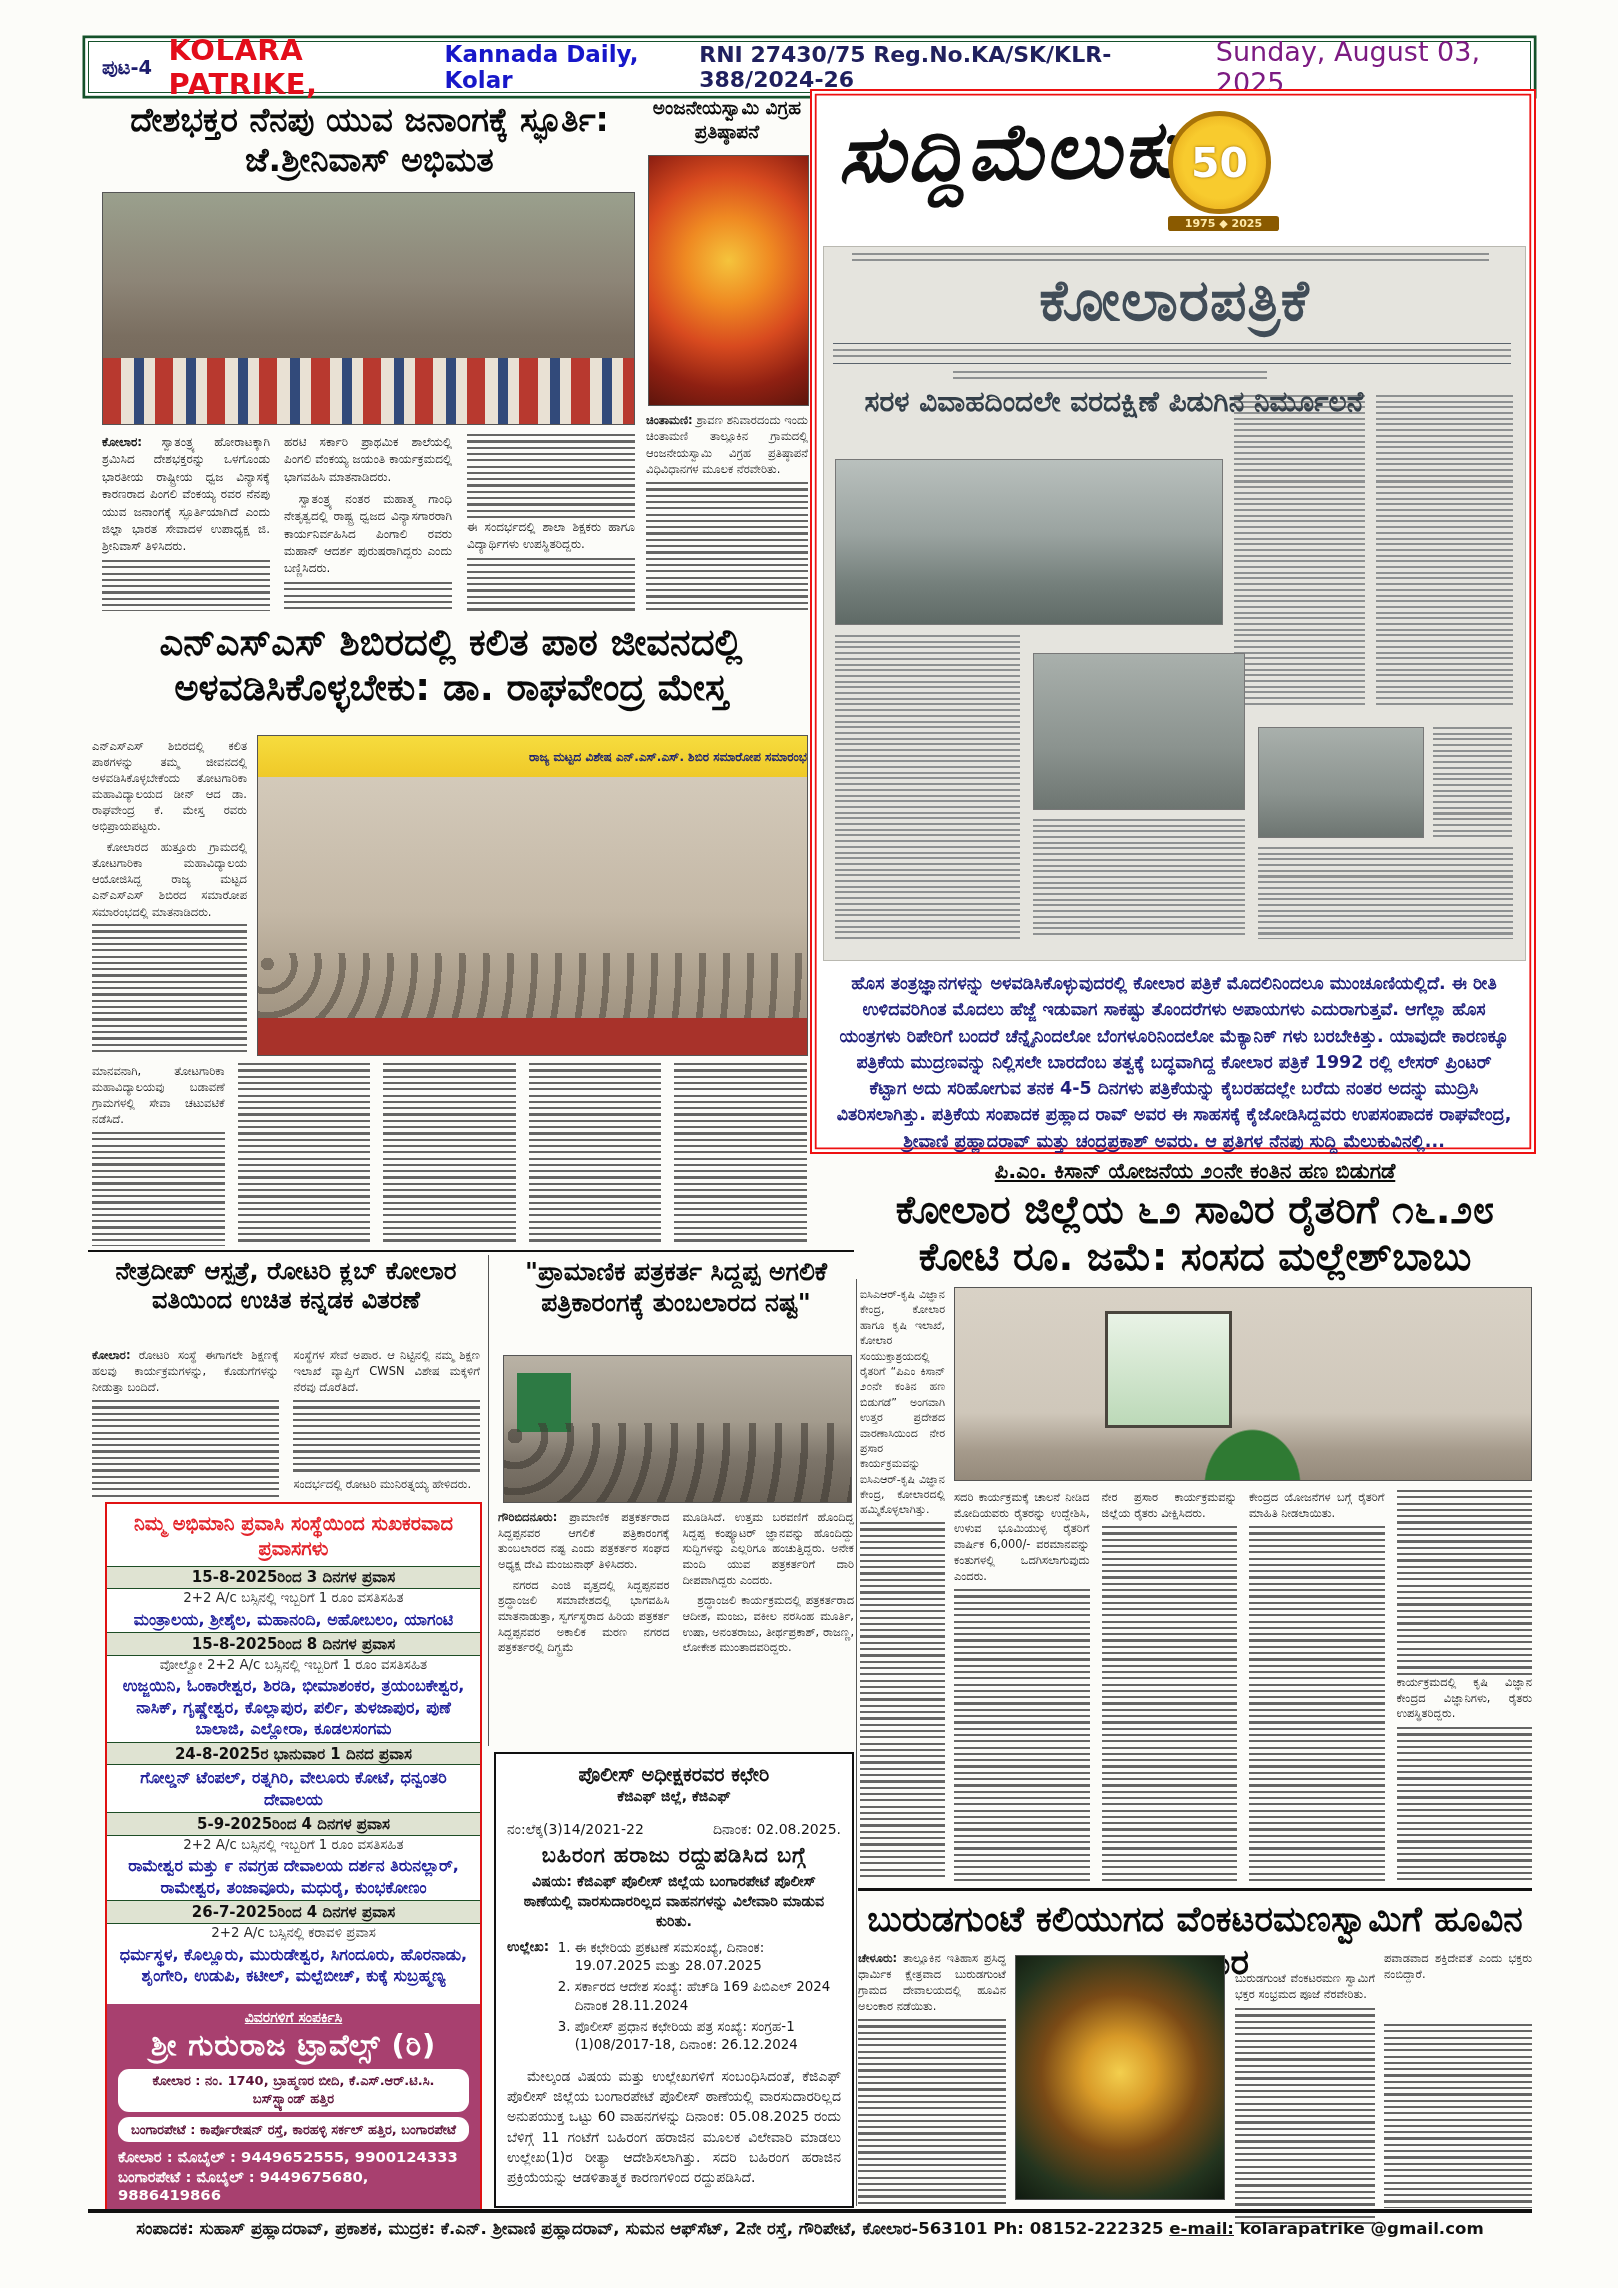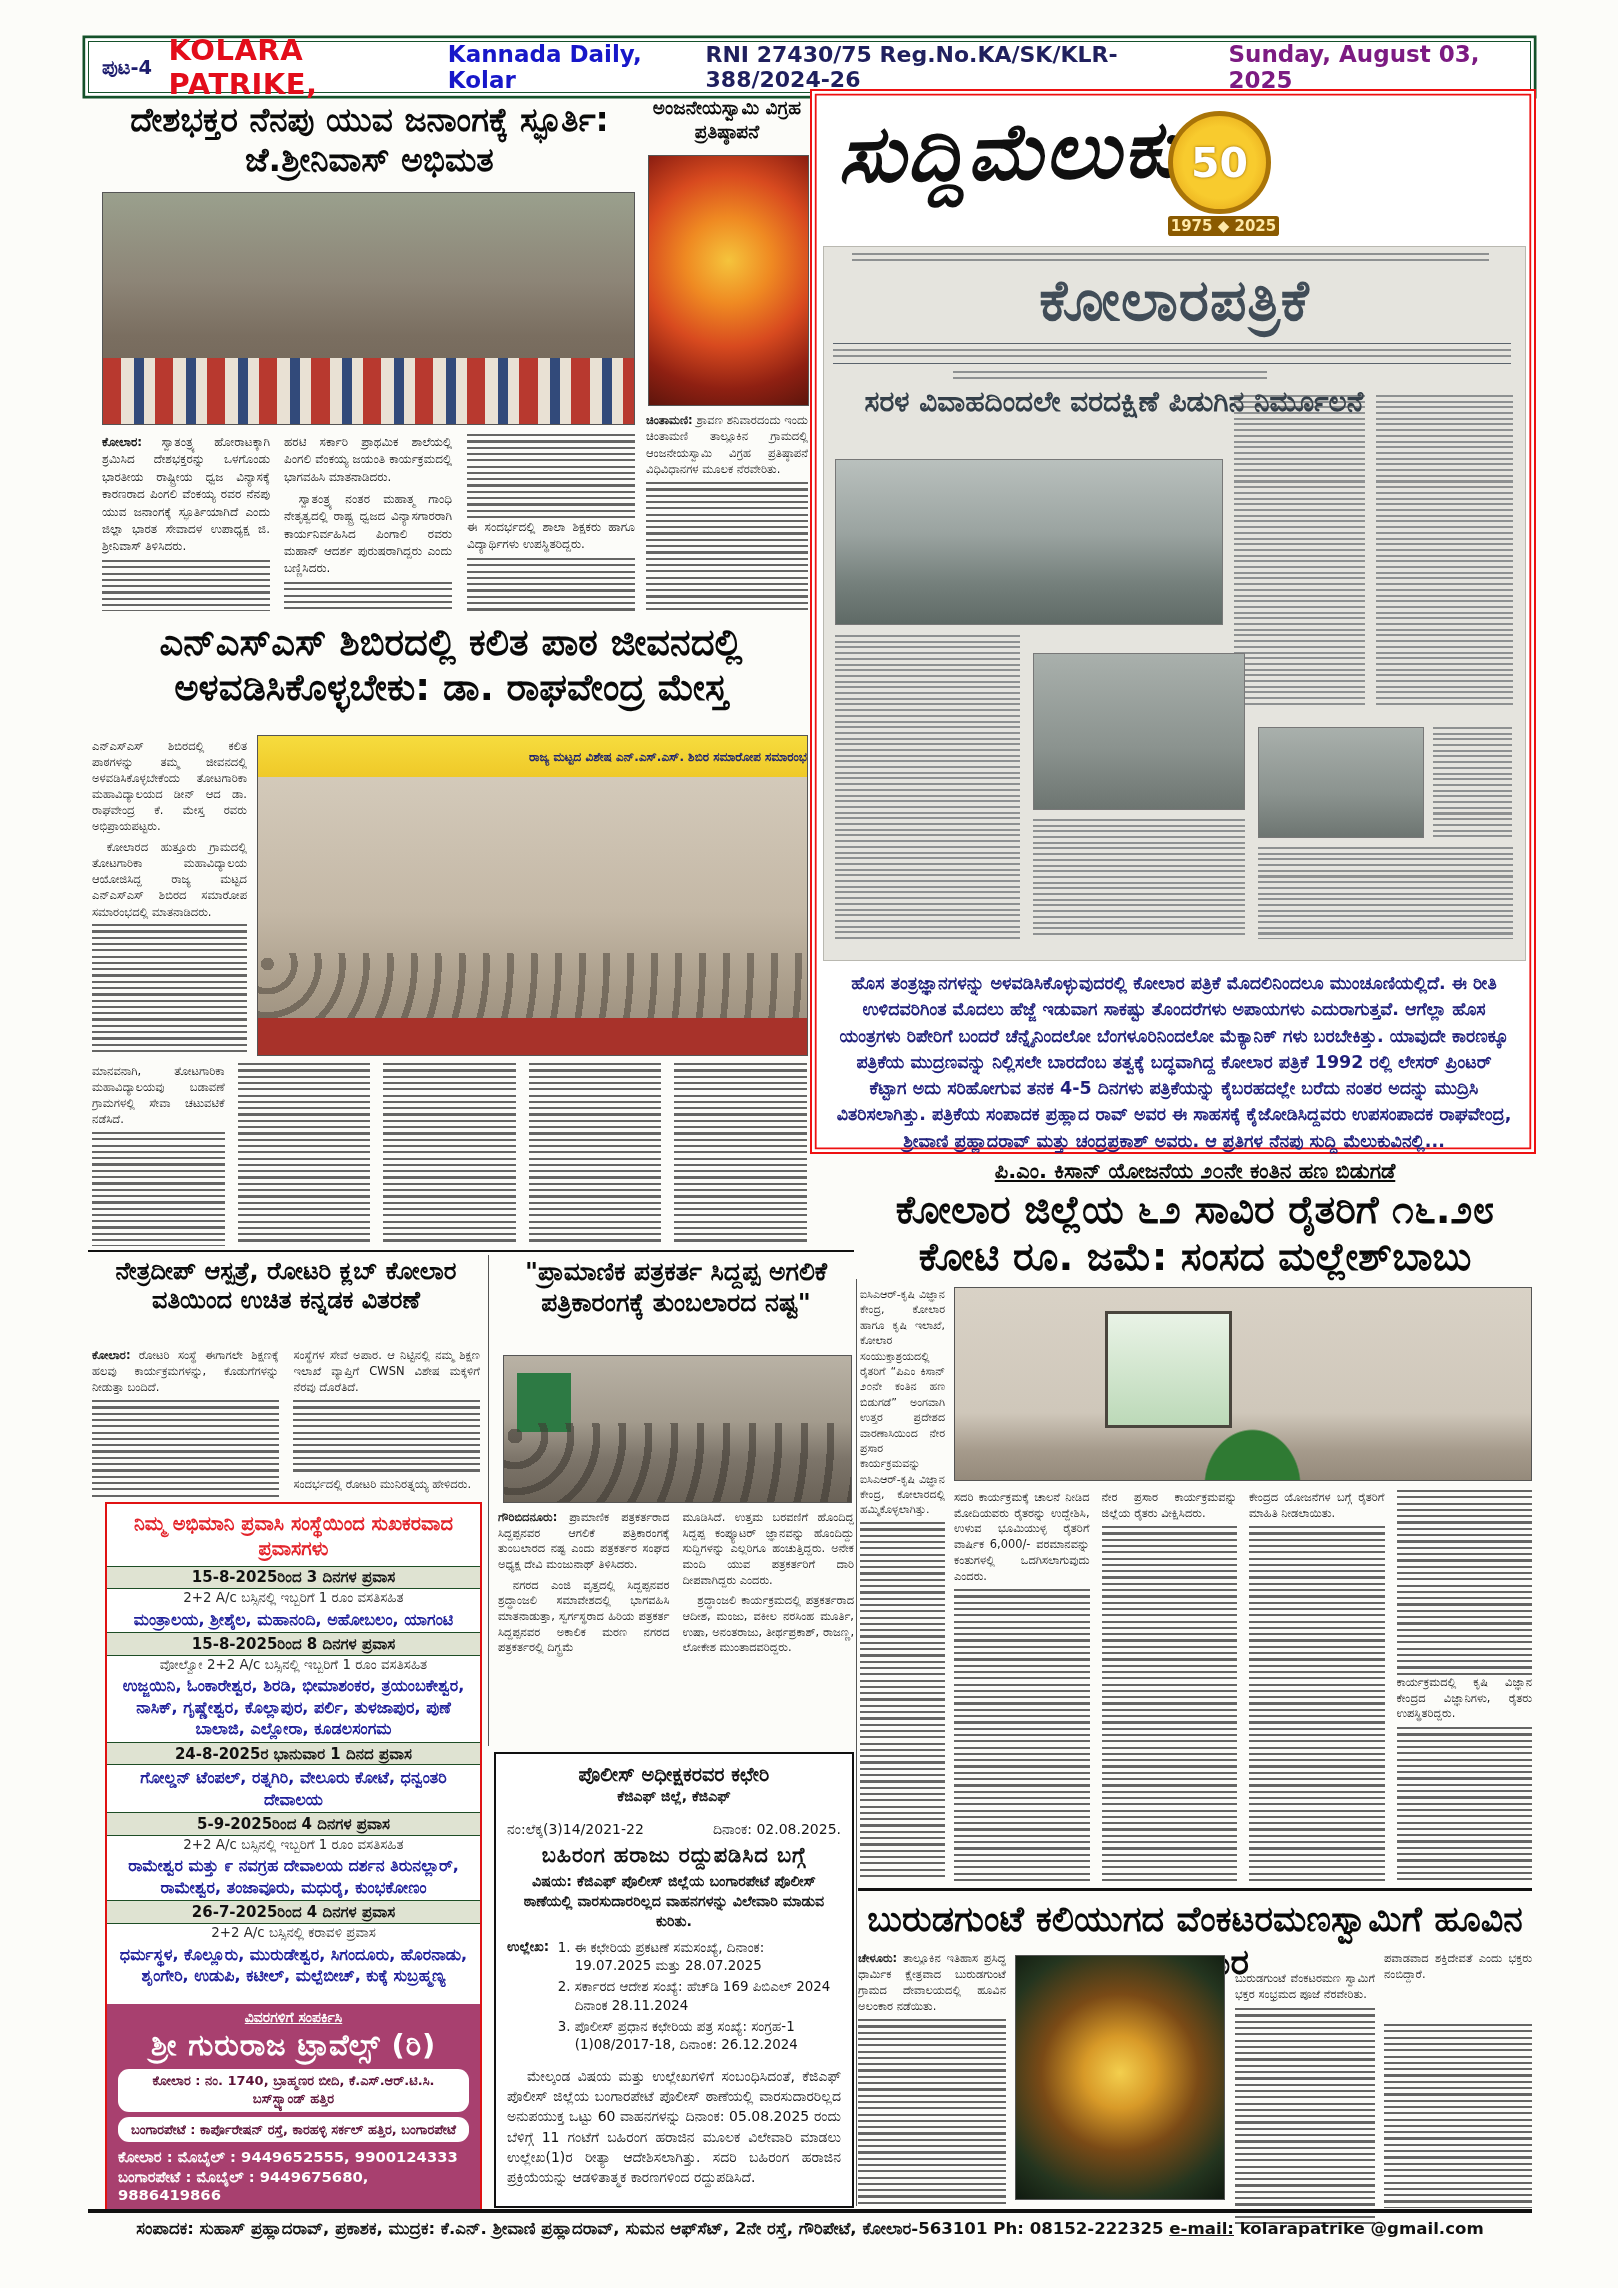--- a/index.html
+++ b/index.html
@@ -5,21 +5,21 @@
   html,body{margin:0;padding:0;background:#d9d9d5;font-family:"DejaVu Sans",sans-serif;}
   .page{position:relative;width:1619px;height:2289px;background:#fcfcf9;margin:0 auto;overflow:hidden;color:#141414;}
   .abs{position:absolute;}
   
   .masthead-strip{left:88px;top:41px;width:1443px;height:52px;background:#fff;border:1.8px solid #14512a;
     box-shadow:0 0 0 2.8px #fff,0 0 0 5.5px #14512a;display:flex;align-items:center;gap:16.6px;padding:0 13px;box-sizing:border-box;}
   .pg-label{color:#1d1d6e;font-weight:bold;font-size:19.4px;}
   .brand{color:#e30d1a;font-weight:bold;font-size:29px;letter-spacing:0.5px;}
   .daily{color:#1717c9;font-size:23px;font-weight:bold;}
   .reg{color:#20205e;font-weight:bold;font-size:22px;}
-  .edition-date{color:#7c1b82;font-weight:bold;font-size:23px;margin-left:auto;}
+  .edition-date{color:#7c1b82;font-weight:normal;font-size:27px;margin-left:auto;}
   
   .hl{font-weight:bold;color:#0a0a0a;text-align:center;line-height:1.22;}
   .kicker{font-weight:bold;text-align:center;text-decoration:underline;color:#0a0a0a;}
   
   .col{display:flex;flex-direction:column;overflow:hidden;text-align:justify;color:#1a1a1a;}
   .col p{margin:0 0 4.6px 0;text-indent:14.8px;}
   .col p.np{text-indent:0;}
   .lead-loc{font-weight:bold;}
   .fx{flex:1;min-height:7.4px;background-image:repeating-linear-gradient(180deg,rgba(30,30,30,.68) 0px,rgba(30,30,30,.68) 2.2px,transparent 2.2px,transparent 6.3px);}
   .fxg{flex:1;min-height:7.4px;background-image:repeating-linear-gradient(180deg,rgba(70,76,82,.55) 0px,rgba(70,76,82,.55) 2px,transparent 2px,transparent 5.7px);}
@@ -42,21 +42,21 @@
   .ph-buru{background:radial-gradient(circle at 50% 48%,#f3cf4e 0%,#d89a28 22%,#7a4a16 48%,#24351f 78%,#101a10 100%);}
   .ph-town{background:linear-gradient(180deg,#b9c0bd 0%,#9aa3a0 45%,#75807c 75%,#5f6a66 100%);}
   .ph-wed{background:linear-gradient(180deg,#a9b0ac 0%,#8b938f 60%,#6d7571 100%);}
   
   .redbox{left:810px;top:89px;width:726px;height:1065px;background:#fff;border:2.8px solid #ee1111;
     box-shadow:inset 0 0 0 2.8px #fff,inset 0 0 0 4.6px #ee1111;box-sizing:border-box;}
   .suddi-title{position:absolute;left:26px;top:14.8px;font-size:79px;font-weight:bold;font-style:italic;color:#101010;transform:rotate(-1deg);letter-spacing:1.8px;}
   .emblem{position:absolute;left:356px;top:20px;width:111px;height:135px;}
   .emblem-ring{width:103px;height:103px;border-radius:50%;border:5.5px solid #a97408;background:radial-gradient(circle,#f8cb2e 0 55%,#e09a12 100%);display:flex;align-items:center;justify-content:center;box-sizing:border-box;}
   .emblem-num{font-size:41px;font-weight:bold;color:#fff;text-shadow:0 0 2.8px #8a5a00;}
-  .emblem-ribbon{margin-top:1.8px;background:#8a5a00;color:#ffe9a8;font-size:15px;font-weight:bold;text-align:center;border-radius:2.8px;padding:0.9px 0;}
+  .emblem-ribbon{margin-top:1.8px;background:#8a5a00;color:#ffe9a8;font-size:11px;font-weight:bold;text-align:center;border-radius:2.8px;padding:0.9px 0;}
   .clip{position:absolute;left:11px;top:155px;width:701px;height:713px;background:#e5e4de;border:0.9px solid #b9b8b0;}
   .clip-masthead{position:absolute;left:0;top:20px;width:100%;text-align:center;font-size:57px;font-weight:bold;color:#414d58;letter-spacing:0.9px;}
   .clip-rule{position:absolute;left:9.2px;width:678px;border-top:1.8px solid #5a636c;}
   .clip-headline{position:absolute;left:13px;top:138px;width:554px;text-align:center;font-size:28px;font-weight:bold;color:#343f49;line-height:1.2;}
   .clip-col{position:absolute;display:flex;flex-direction:column;}
   
   .suddi-caption{position:absolute;left:24px;top:879px;width:676px;font-size:17.5px;font-weight:bold;color:#22227d;text-align:center;line-height:1.5;}
   
   .ad{left:105px;top:1502px;width:377px;height:711px;border:2.8px solid #e01212;background:#fff;display:flex;flex-direction:column;box-sizing:border-box;overflow:hidden;}
   .ad-header{color:#e3242b;font-weight:bold;font-size:19.4px;text-align:center;padding:6.5px 5.5px 4.6px;line-height:1.3;}

